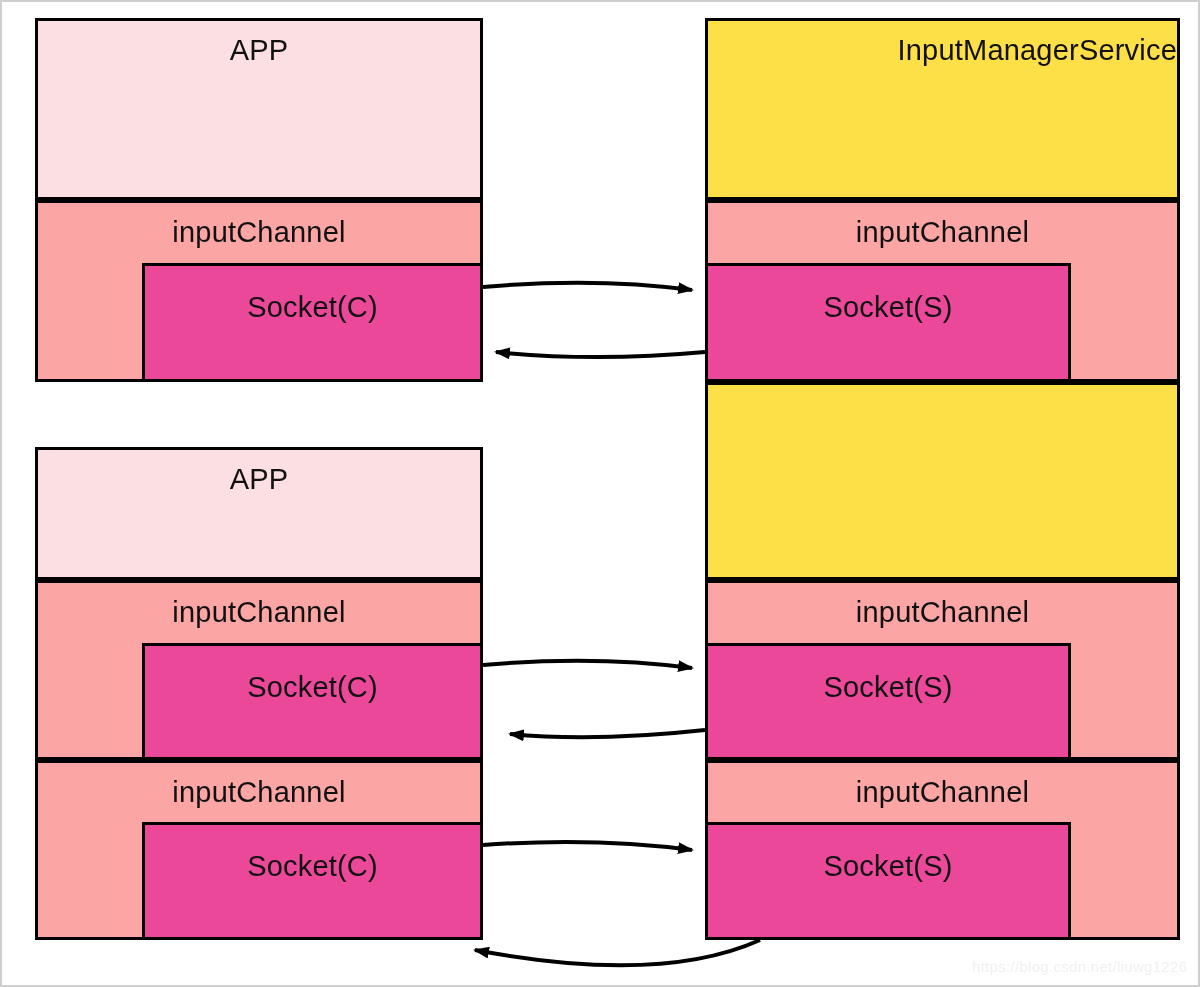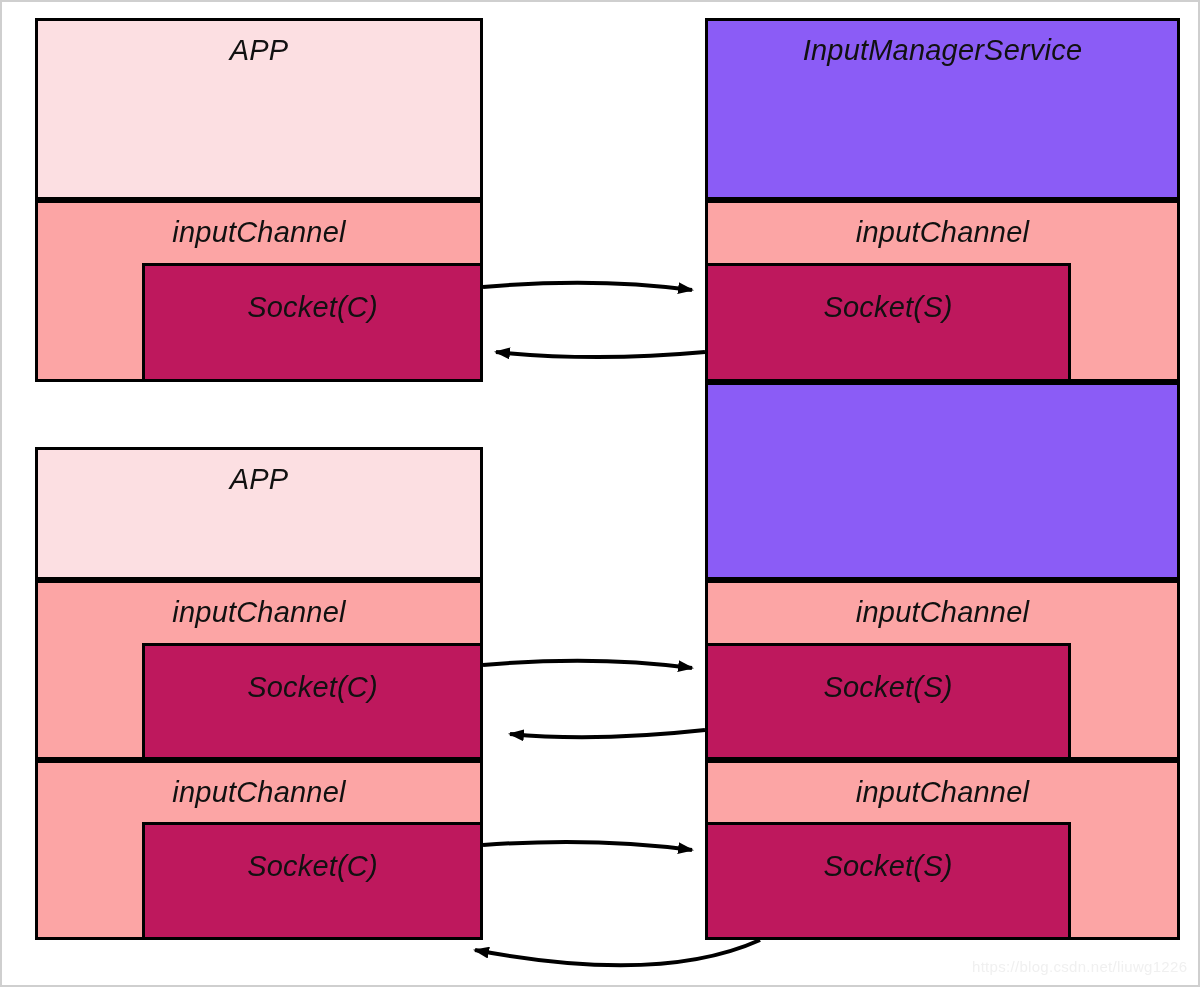--- a/index.html
+++ b/index.html
@@ -31,30 +31,29 @@
     position: absolute;
     box-sizing: border-box;
     border: 3px solid #000000;
     display: flex;
     justify-content: center;
     align-items: flex-start;
     font-size: 29px;
     color: #111111;
     line-height: 1.1;
     letter-spacing: 0.2px;
-    font-style: italic;
   }
   .box > .lbl {
     margin-top: 14px;
     white-space: nowrap;
   }
   .app-box     { background: #fcdfe2; }
-  .ims-box     { background: #8b5cf6; }
+  .ims-box     { background: #fde047; justify-content: flex-end; }
   .chan-box    { background: #fca5a5; }
-  .socket-box  { background: #be185d; }
+  .socket-box  { background: #ec4899; }
 
   .socket-box > .lbl { margin-top: 26px; }
 
   svg.arrows {
     position: absolute;
     left: 0;
     top: 0;
     width: 1200px;
     height: 987px;
     pointer-events: none;

